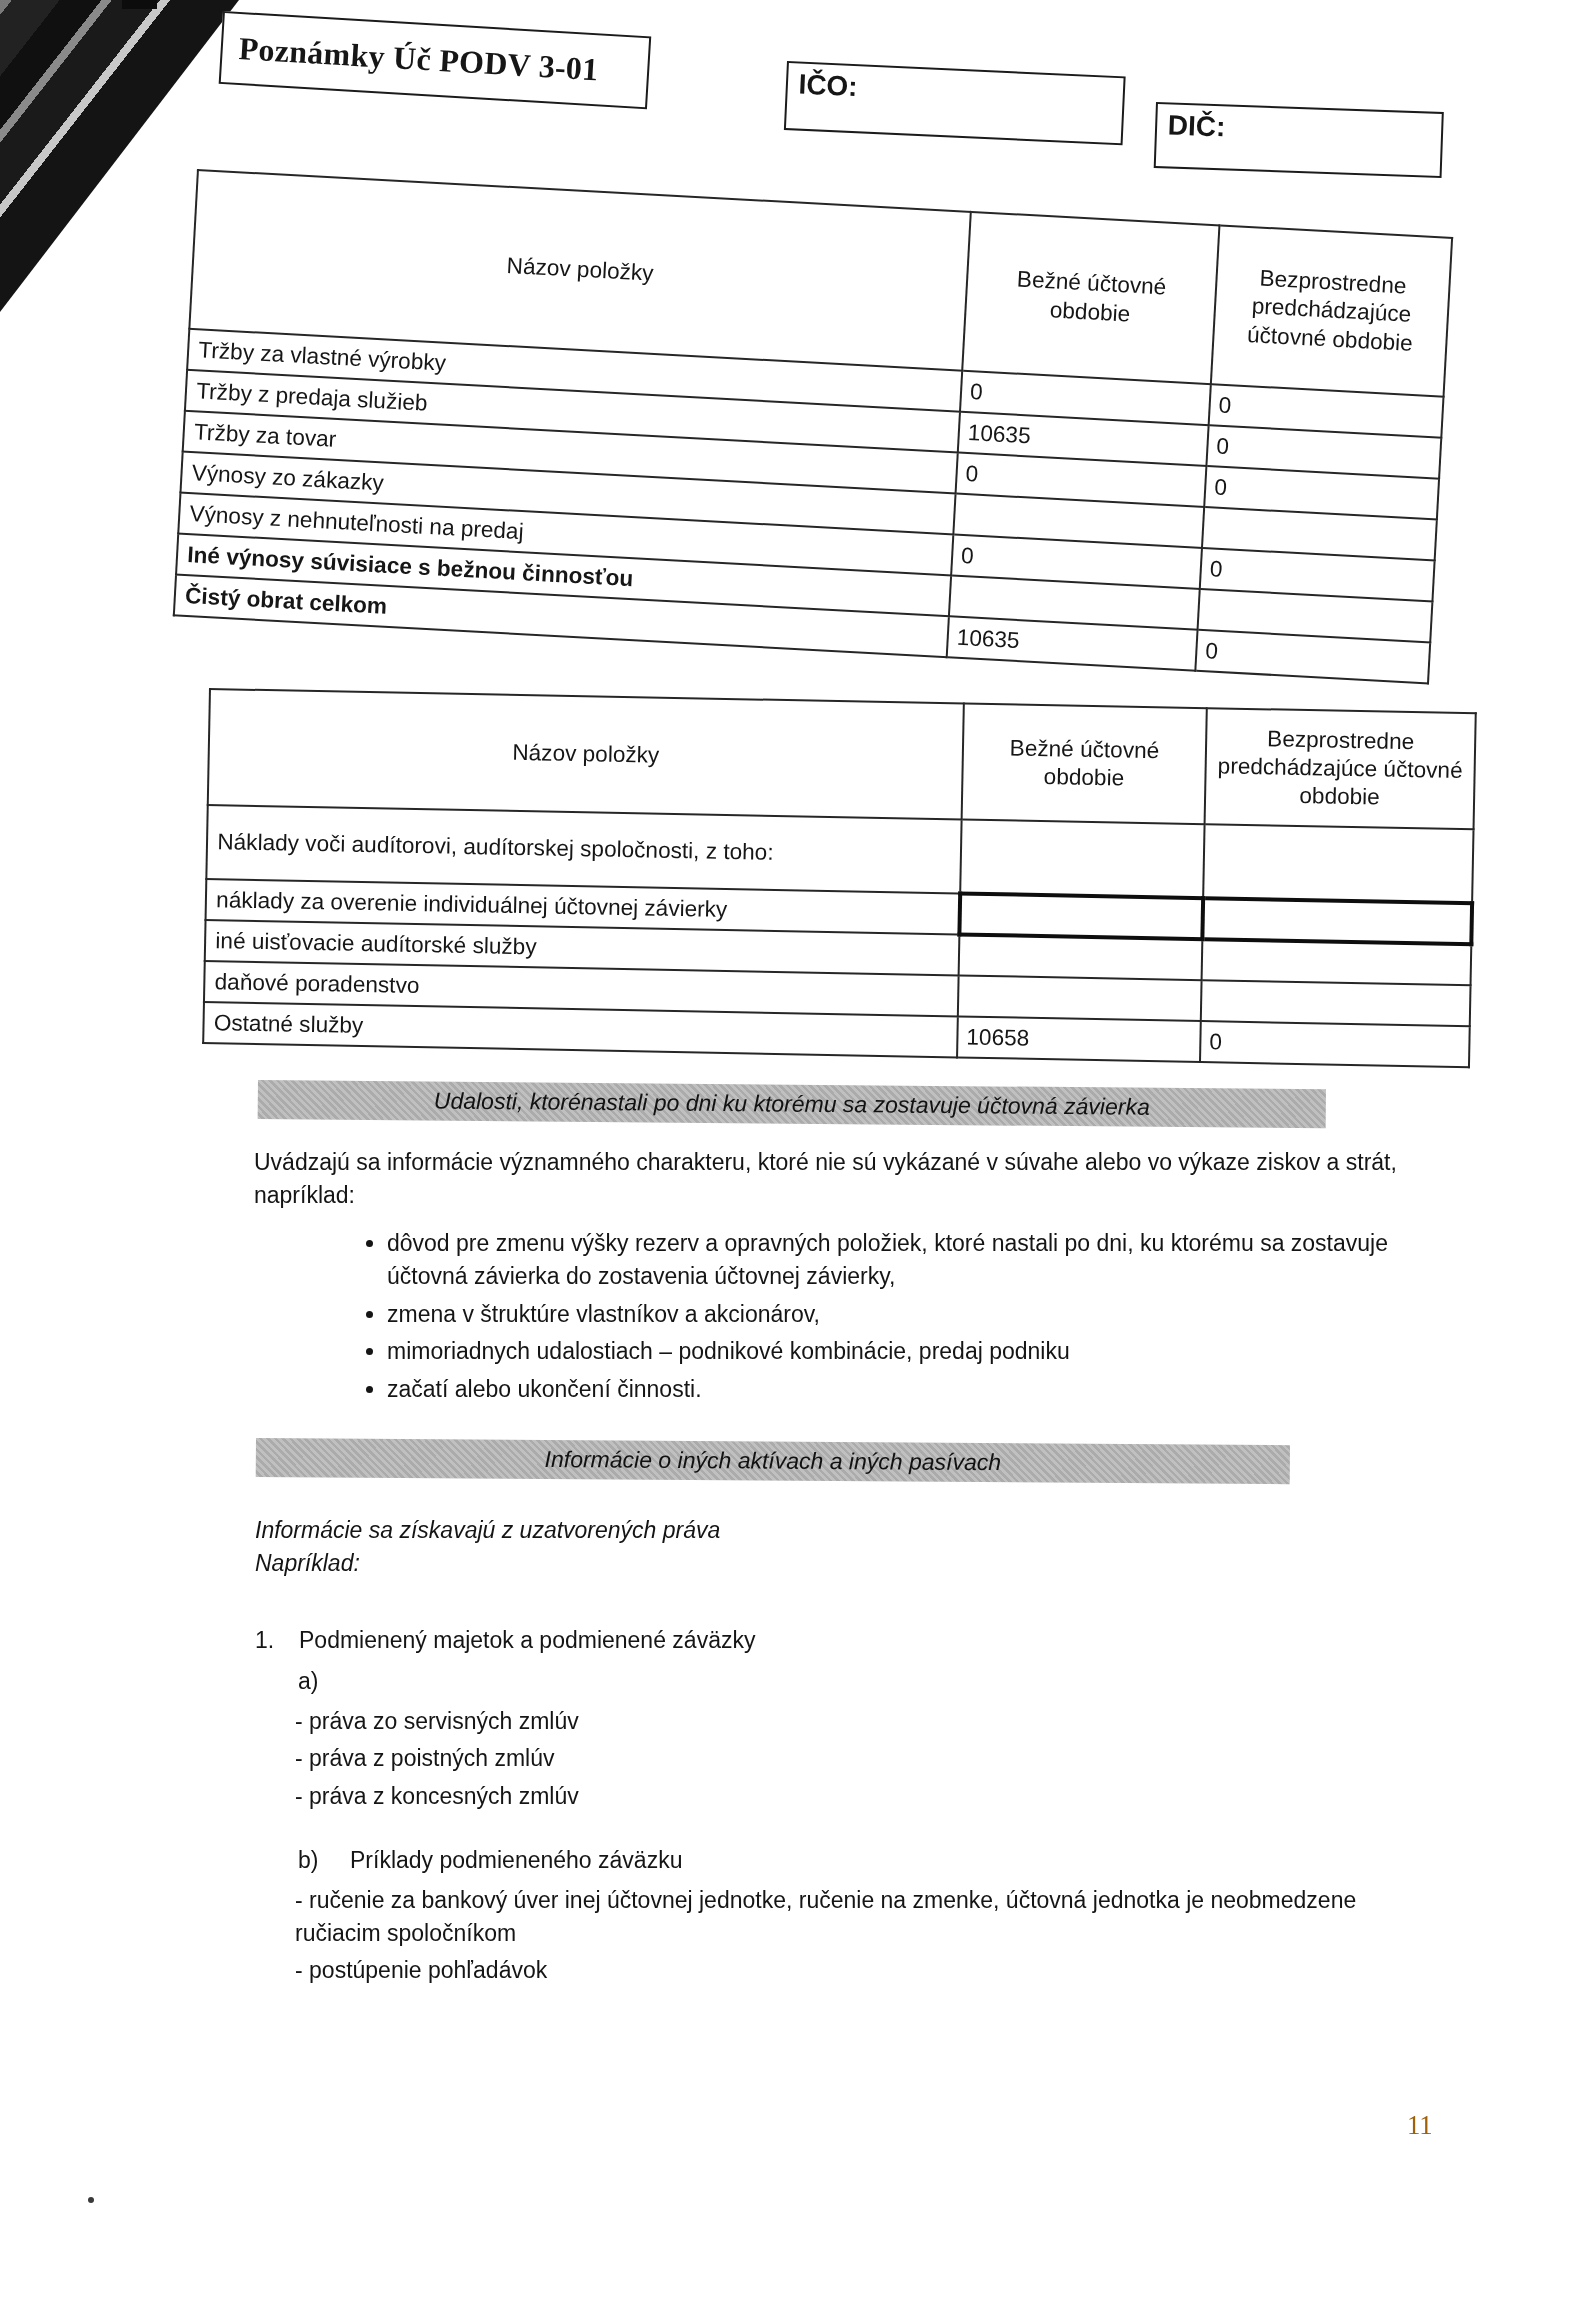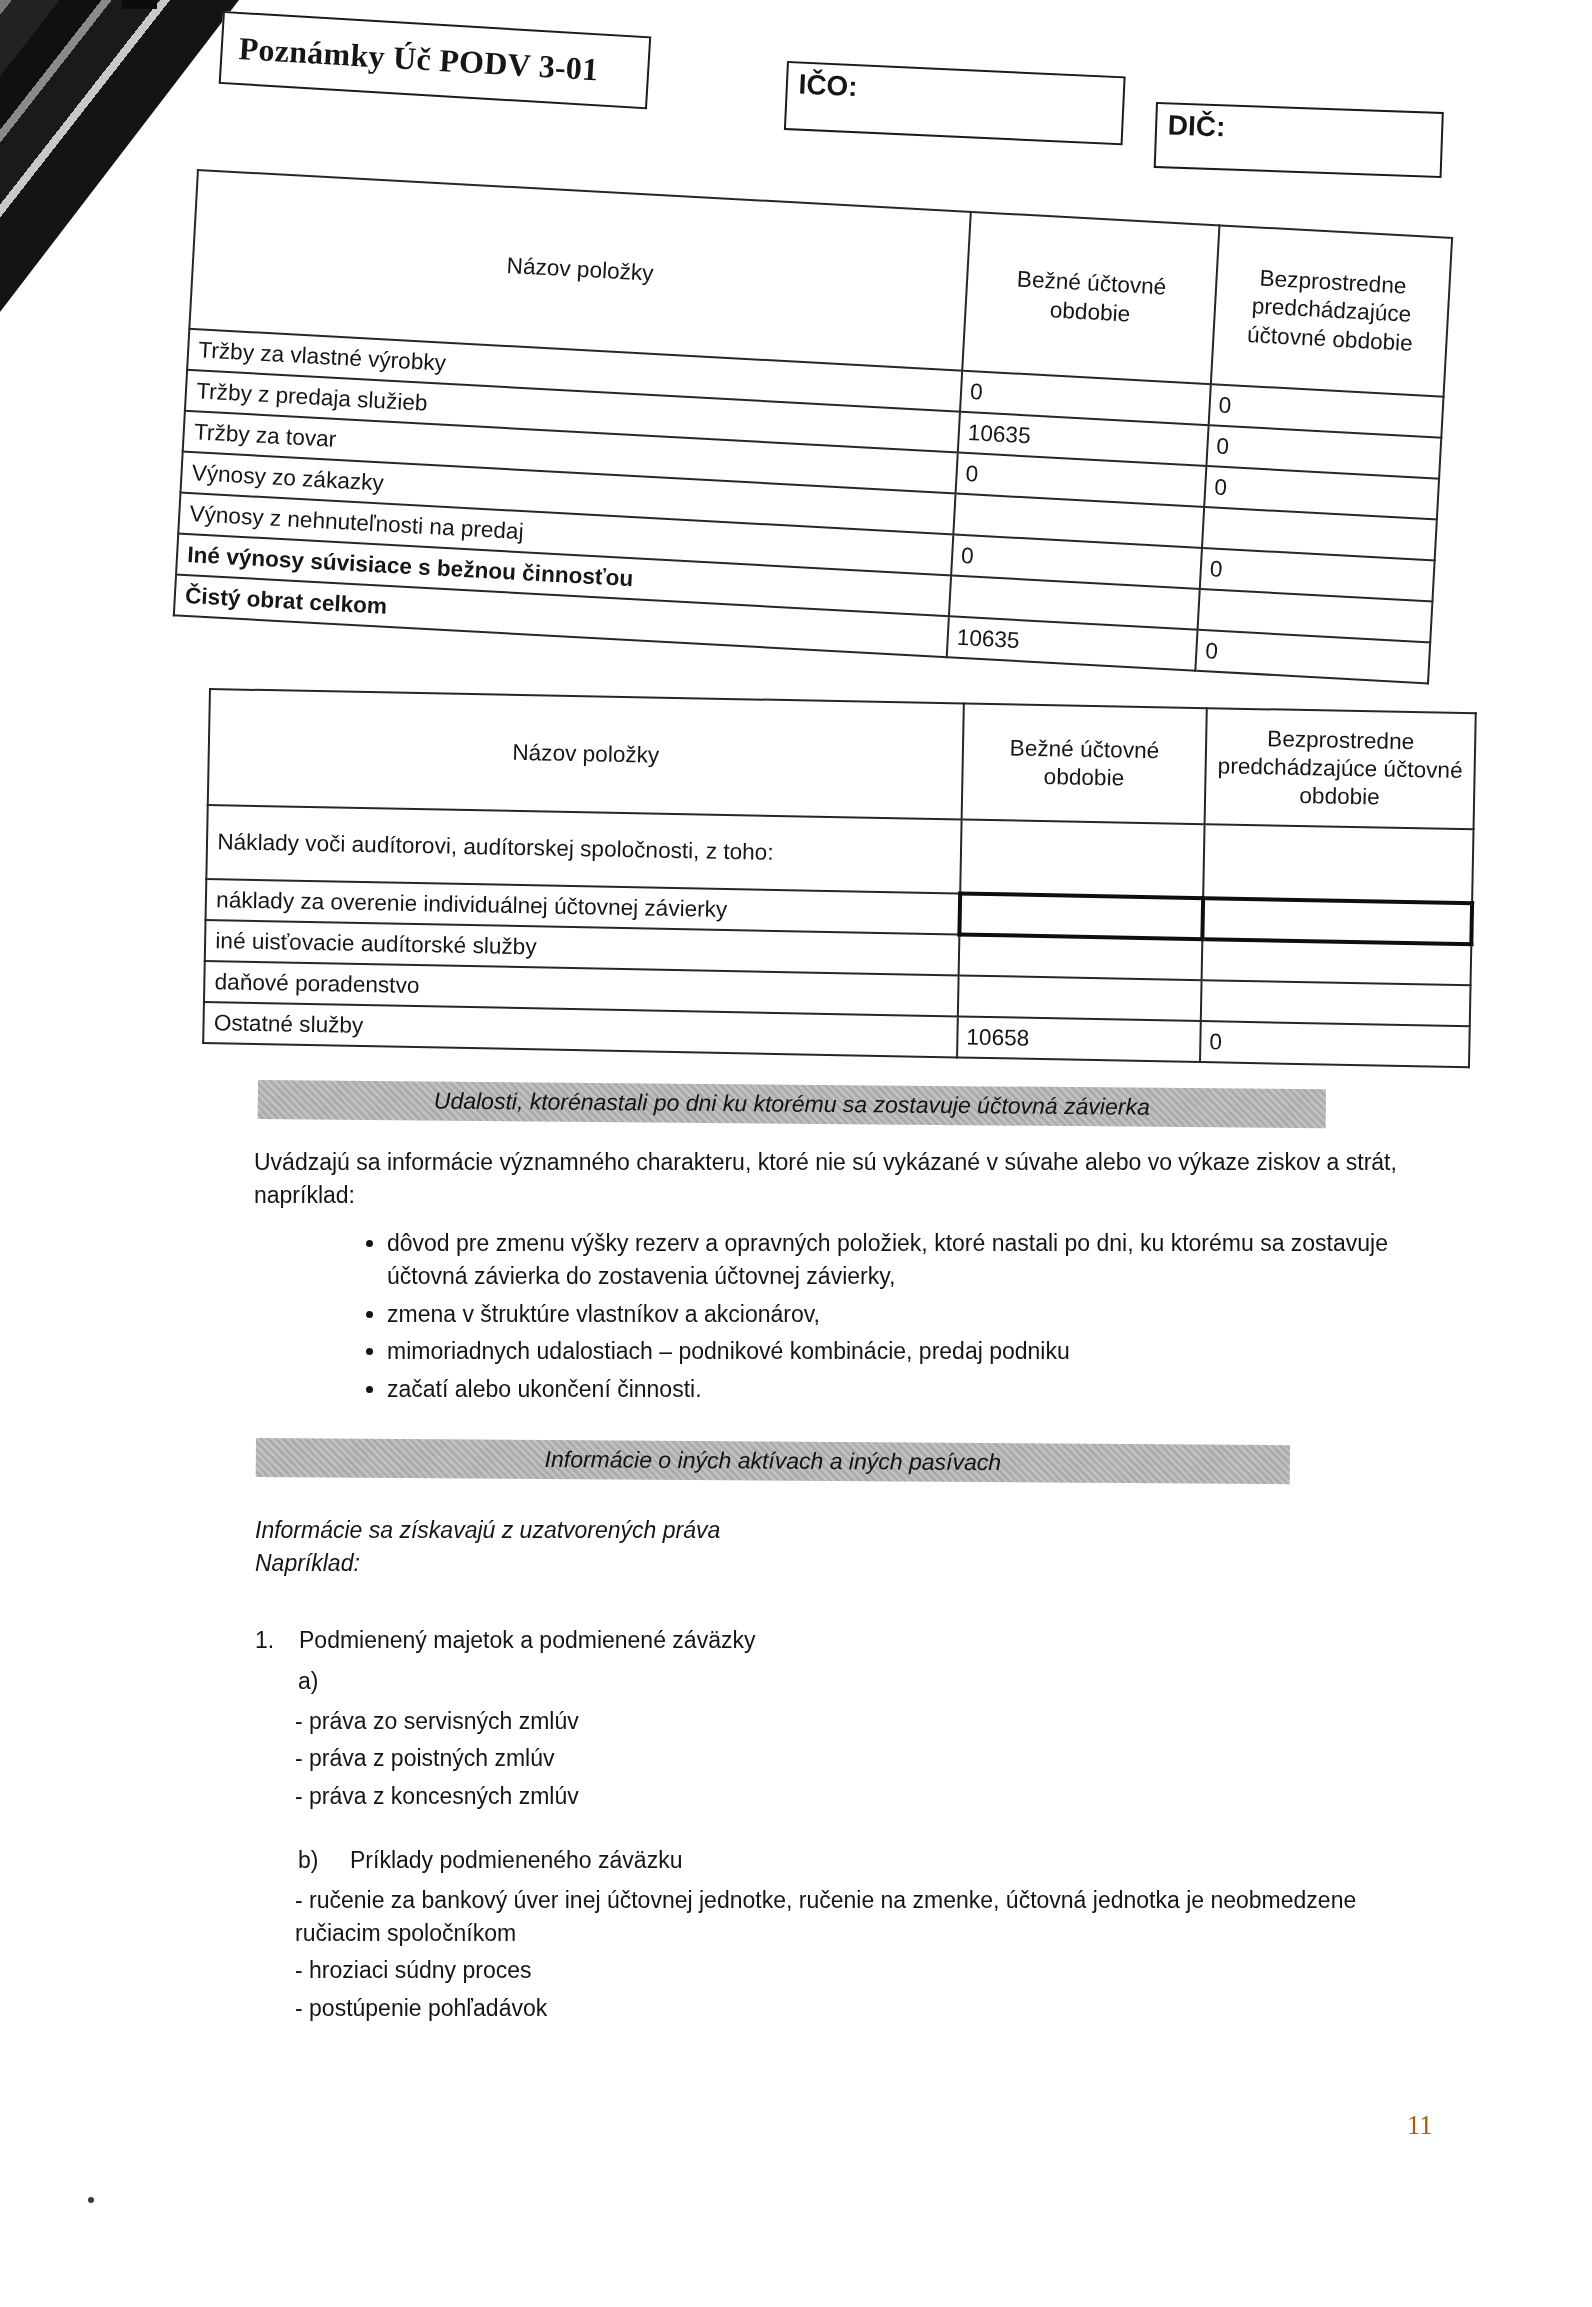--- a/index.html
+++ b/index.html
@@ -218,21 +218,20 @@
       <div>- práva zo servisných zmlúv</div>
       <div>- práva z poistných zmlúv</div>
       <div>- práva z koncesných zmlúv</div>
     </div>
     <div class="sub b-block">
       <span class="sublabel">b)</span>
       <span class="subtext">Príklady podmieneného záväzku</span>
     </div>
     <div class="dashes">
       <div>- ručenie za bankový úver inej účtovnej jednotke, ručenie na zmenke, účtovná jednotka je neobmedzene ručiacim spoločníkom</div>
-      <div>- hroziaci súdny proces</div>
       <div>- postúpenie pohľadávok</div>
     </div>
   </div>
 
   <div class="pageno">11</div>
 
 </div>
 
 
 </body></html>

